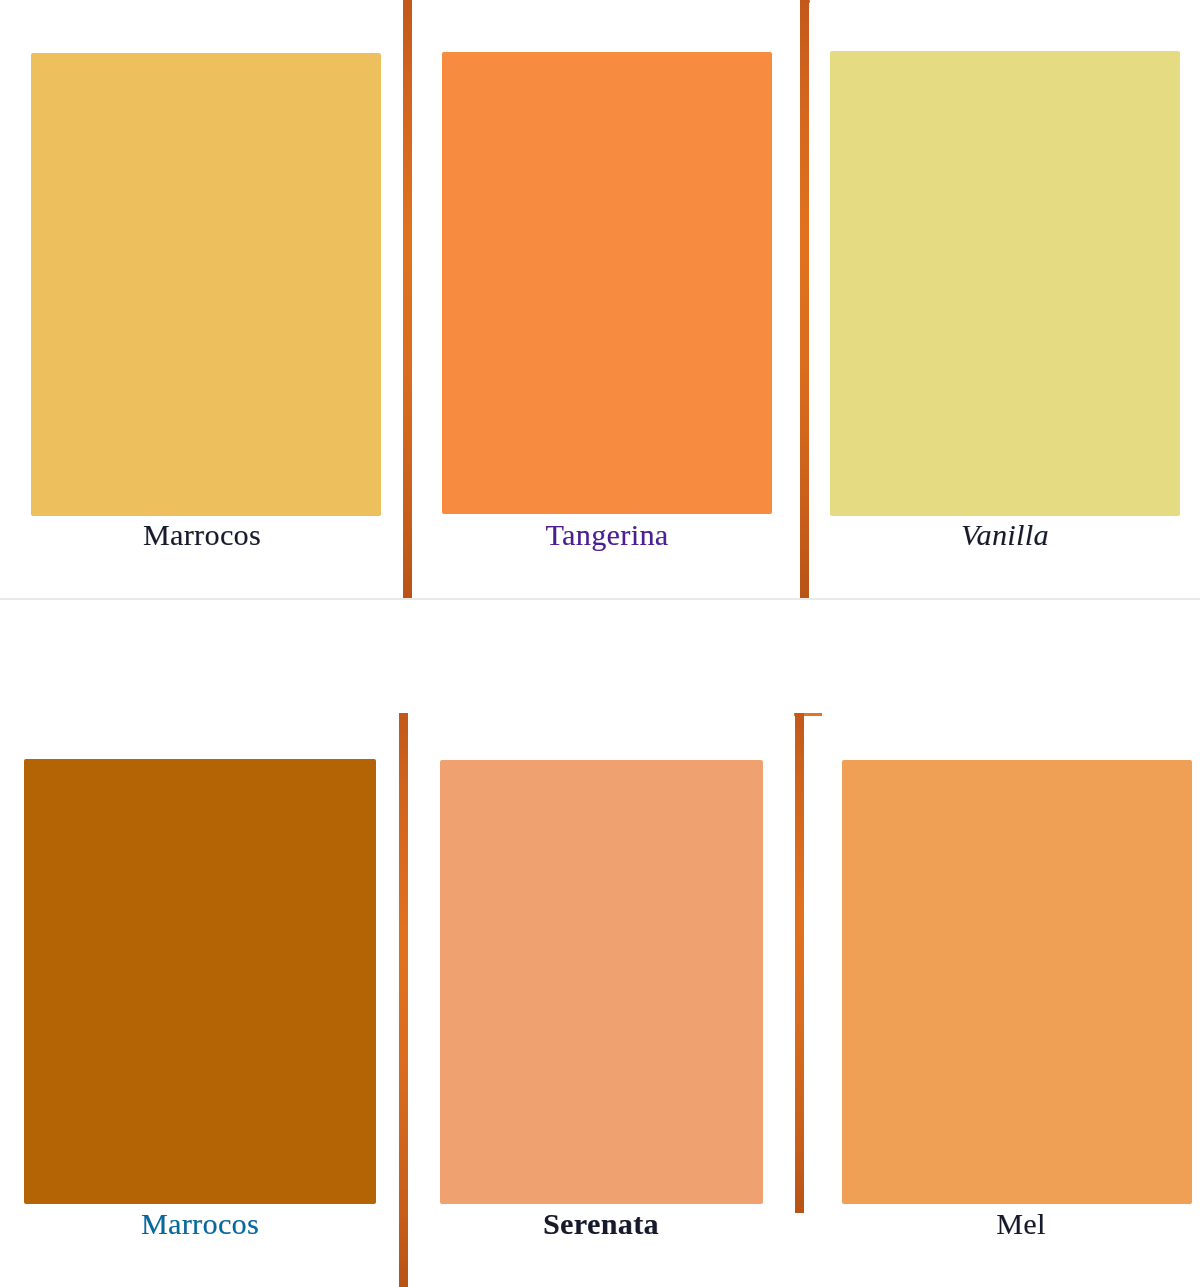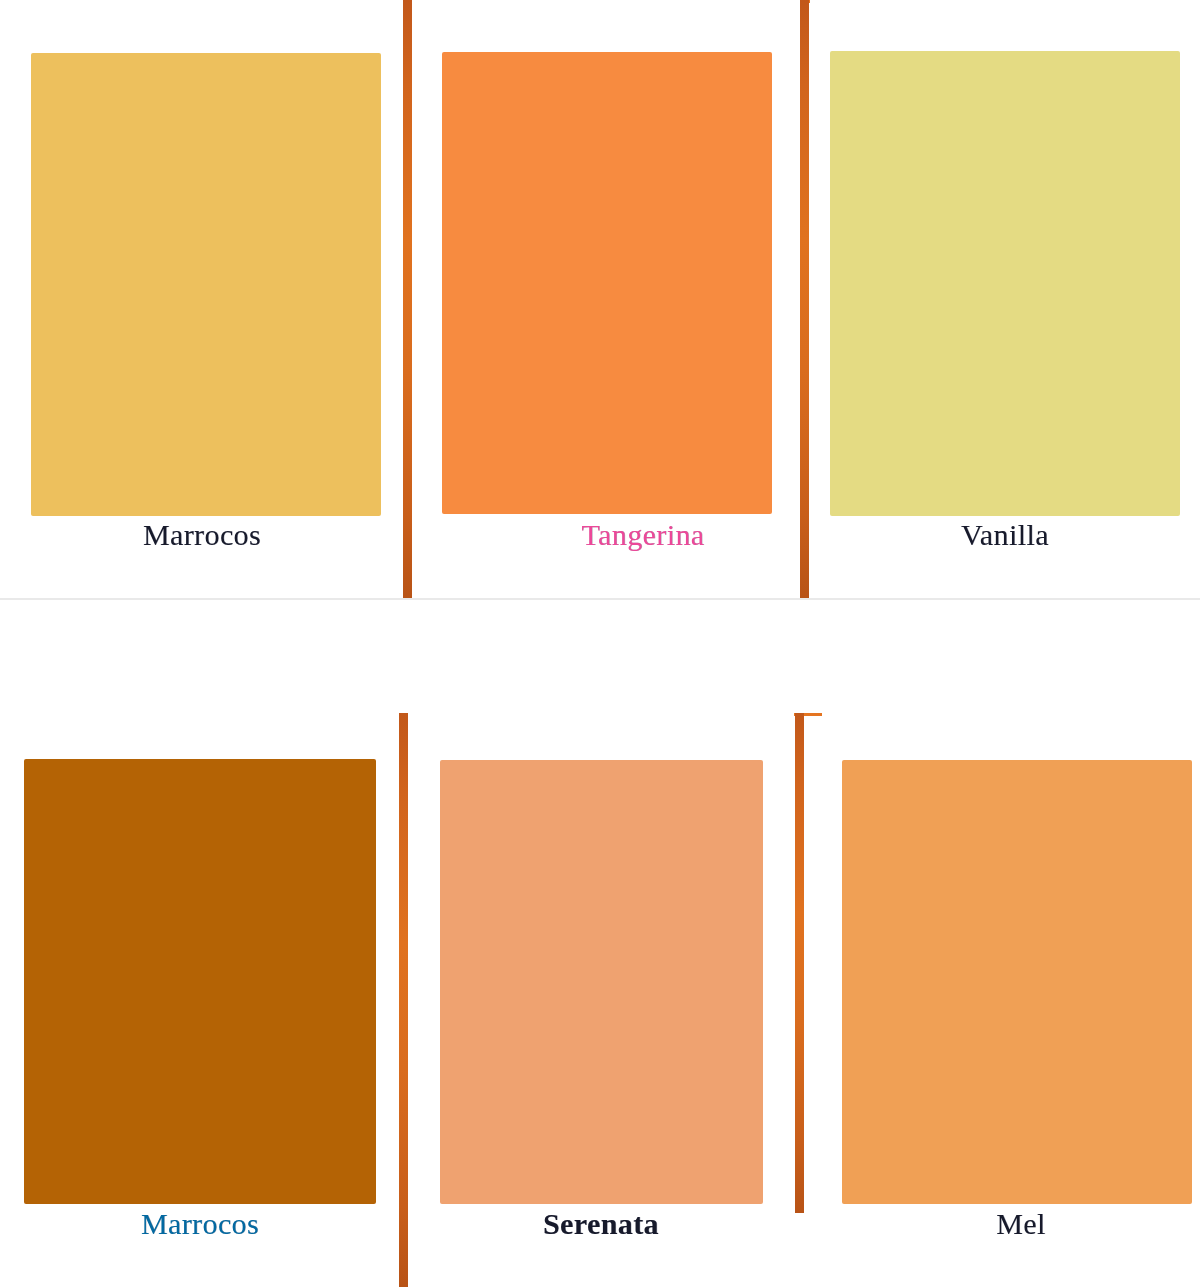--- a/index.html
+++ b/index.html
@@ -63,21 +63,21 @@
   .cell {
     position: absolute;
     top: 0;
     background: #ffffff;
     box-sizing: border-box;
   }
 
   
   .row-top .cell-0 { left: 0px;   width: 404px; height: 600px; }
   .row-top .cell-1 { left: 412px; width: 390px; height: 600px; }
-  .row-top .cell-2 { left: 810px; width: 390px; height: 600px; }
+  .row-top .cell-2 { left: 810px; width: 390px; height: 600px; font-style: italic; }
 
   
   .row-bottom .cell-0 { left: 0px;   width: 400px; height: 574px; }
   .row-bottom .cell-1 { left: 408px; width: 386px; height: 574px; font-weight: bold; }
   .row-bottom .cell-2 { left: 822px; width: 398px; height: 574px; }
 
   
   .divider {
     position: absolute;
     width: 9px;
@@ -161,21 +161,21 @@
         <div class="swatch" style="background-color: rgb(237, 192, 93);"></div>
         <div class="swatch-label" style="color: rgb(23, 26, 43);">Marrocos</div>
       </div>
     </div>
 
     <div class="divider div-a"></div>
 
     <div class="cell cell-1" style="background: rgb(255, 255, 255);">
       <div class="swatch-wrap">
         <div class="swatch" style="background-color: rgb(247, 139, 64);"></div>
-        <div class="swatch-label" style="color: #ec4899; margin-left: 36px;">Tangerina</div>
+        <div class="swatch-label" style="color: #4c1d95;">Tangerina</div>
       </div>
     </div>
 
     <div class="divider div-b"></div>
 
     <div class="cell cell-2" style="background: rgb(255, 255, 255);">
       <div class="swatch-wrap">
         <div class="swatch" style="background-color: rgb(228, 219, 131);"></div>
         <div class="swatch-label" style="color: rgb(23, 26, 43);">Vanilla</div>
       </div>

